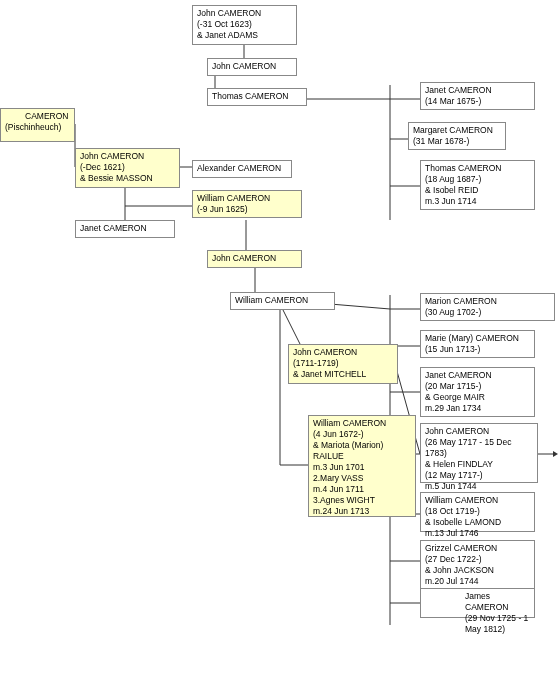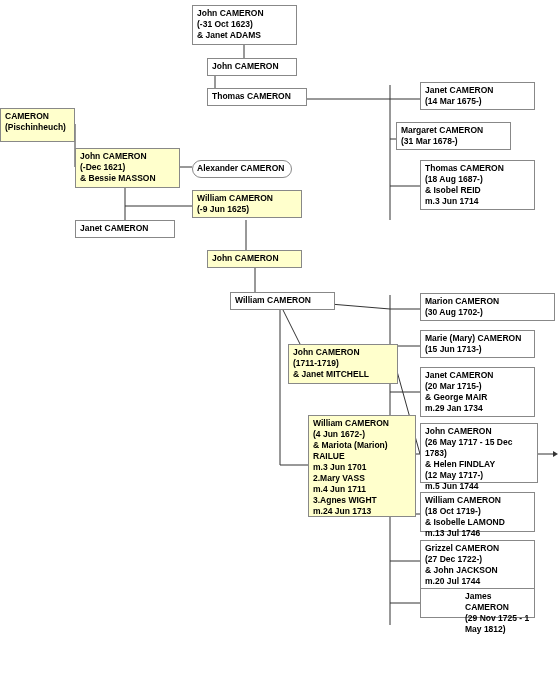--- a/index.html
+++ b/index.html
@@ -18,21 +18,20 @@
       height: 673px;
     }
     .node {
       position: absolute;
       border: 1px solid #888;
       background: #fff;
       padding: 2px 4px;
       font-size: 8.5px;
       line-height: 1.3;
       min-width: 60px;
-      font-weight: bold;
     }
     .node.yellow {
       background: #ffffcc;
     }
     svg.lines {
       position: absolute;
       top: 0; left: 0;
       width: 558px;
       height: 673px;
       pointer-events: none;
@@ -90,21 +89,21 @@
     <line x1="390" y1="561" x2="420" y2="561" class="arrow-line"></line>
     <line x1="390" y1="603" x2="420" y2="603" class="arrow-line"></line>
 
     <line x1="395" y1="364" x2="420" y2="454" class="arrow-line"></line>
 
     <line x1="538" y1="454" x2="555" y2="454" class="arrow-line"></line>
     <polygon points="553,451 558,454 553,457" class="arrow-head"></polygon>
   </svg>
 
   <div class="node yellow" style="left:0px; top:108px; width:75px; height:34px;">
-    <span style="white-space:pre-wrap;">CAMERON
+    <span style="white-space:pre-wrap;margin-left:20px;">CAMERON
 (Pischinheuch)</span>
   </div>
 
   <div class="node" style="left:192px; top:5px; width:105px; height:40px;">
     <span style="white-space:pre-wrap;">John CAMERON
 (-31 Oct 1623)
 &amp; Janet ADAMS</span>
   </div>
 
   <div class="node" style="left:207px; top:58px; width:90px; height:18px;">
@@ -113,39 +112,39 @@
 
   <div class="node" style="left:207px; top:88px; width:100px; height:18px;">
     <span>Thomas CAMERON</span>
   </div>
 
   <div class="node" style="left:420px; top:82px; width:115px; height:28px;">
     <span style="white-space:pre-wrap;">Janet CAMERON
 (14 Mar 1675-)</span>
   </div>
 
-  <div class="node" style="left:396px; top:122px; width:115px; height:28px;">
+  <div class="node" style="left:408px; top:122px; width:98px; height:28px;">
     <span style="white-space:pre-wrap;">Margaret CAMERON
 (31 Mar 1678-)</span>
   </div>
 
   <div class="node" style="left:420px; top:160px; width:115px; height:50px;">
     <span style="white-space:pre-wrap;">Thomas CAMERON
 (18 Aug 1687-)
 &amp; Isobel REID
 m.3 Jun 1714</span>
   </div>
 
   <div class="node yellow" style="left:75px; top:148px; width:105px; height:40px;">
     <span style="white-space:pre-wrap;">John CAMERON
 (-Dec 1621)
 &amp; Bessie MASSON</span>
   </div>
 
-  <div class="node" style="left:192px; top:160px; width:100px; height:18px;border-radius:9px;">
+  <div class="node" style="left:192px; top:160px; width:100px; height:18px;">
     <span>Alexander CAMERON</span>
   </div>
 
   <div class="node yellow" style="left:192px; top:190px; width:110px; height:28px;">
     <span style="white-space:pre-wrap;">William CAMERON
 (-9 Jun 1625)</span>
   </div>
 
   <div class="node" style="left:75px; top:220px; width:100px; height:18px;">
     <span>Janet CAMERON</span>

